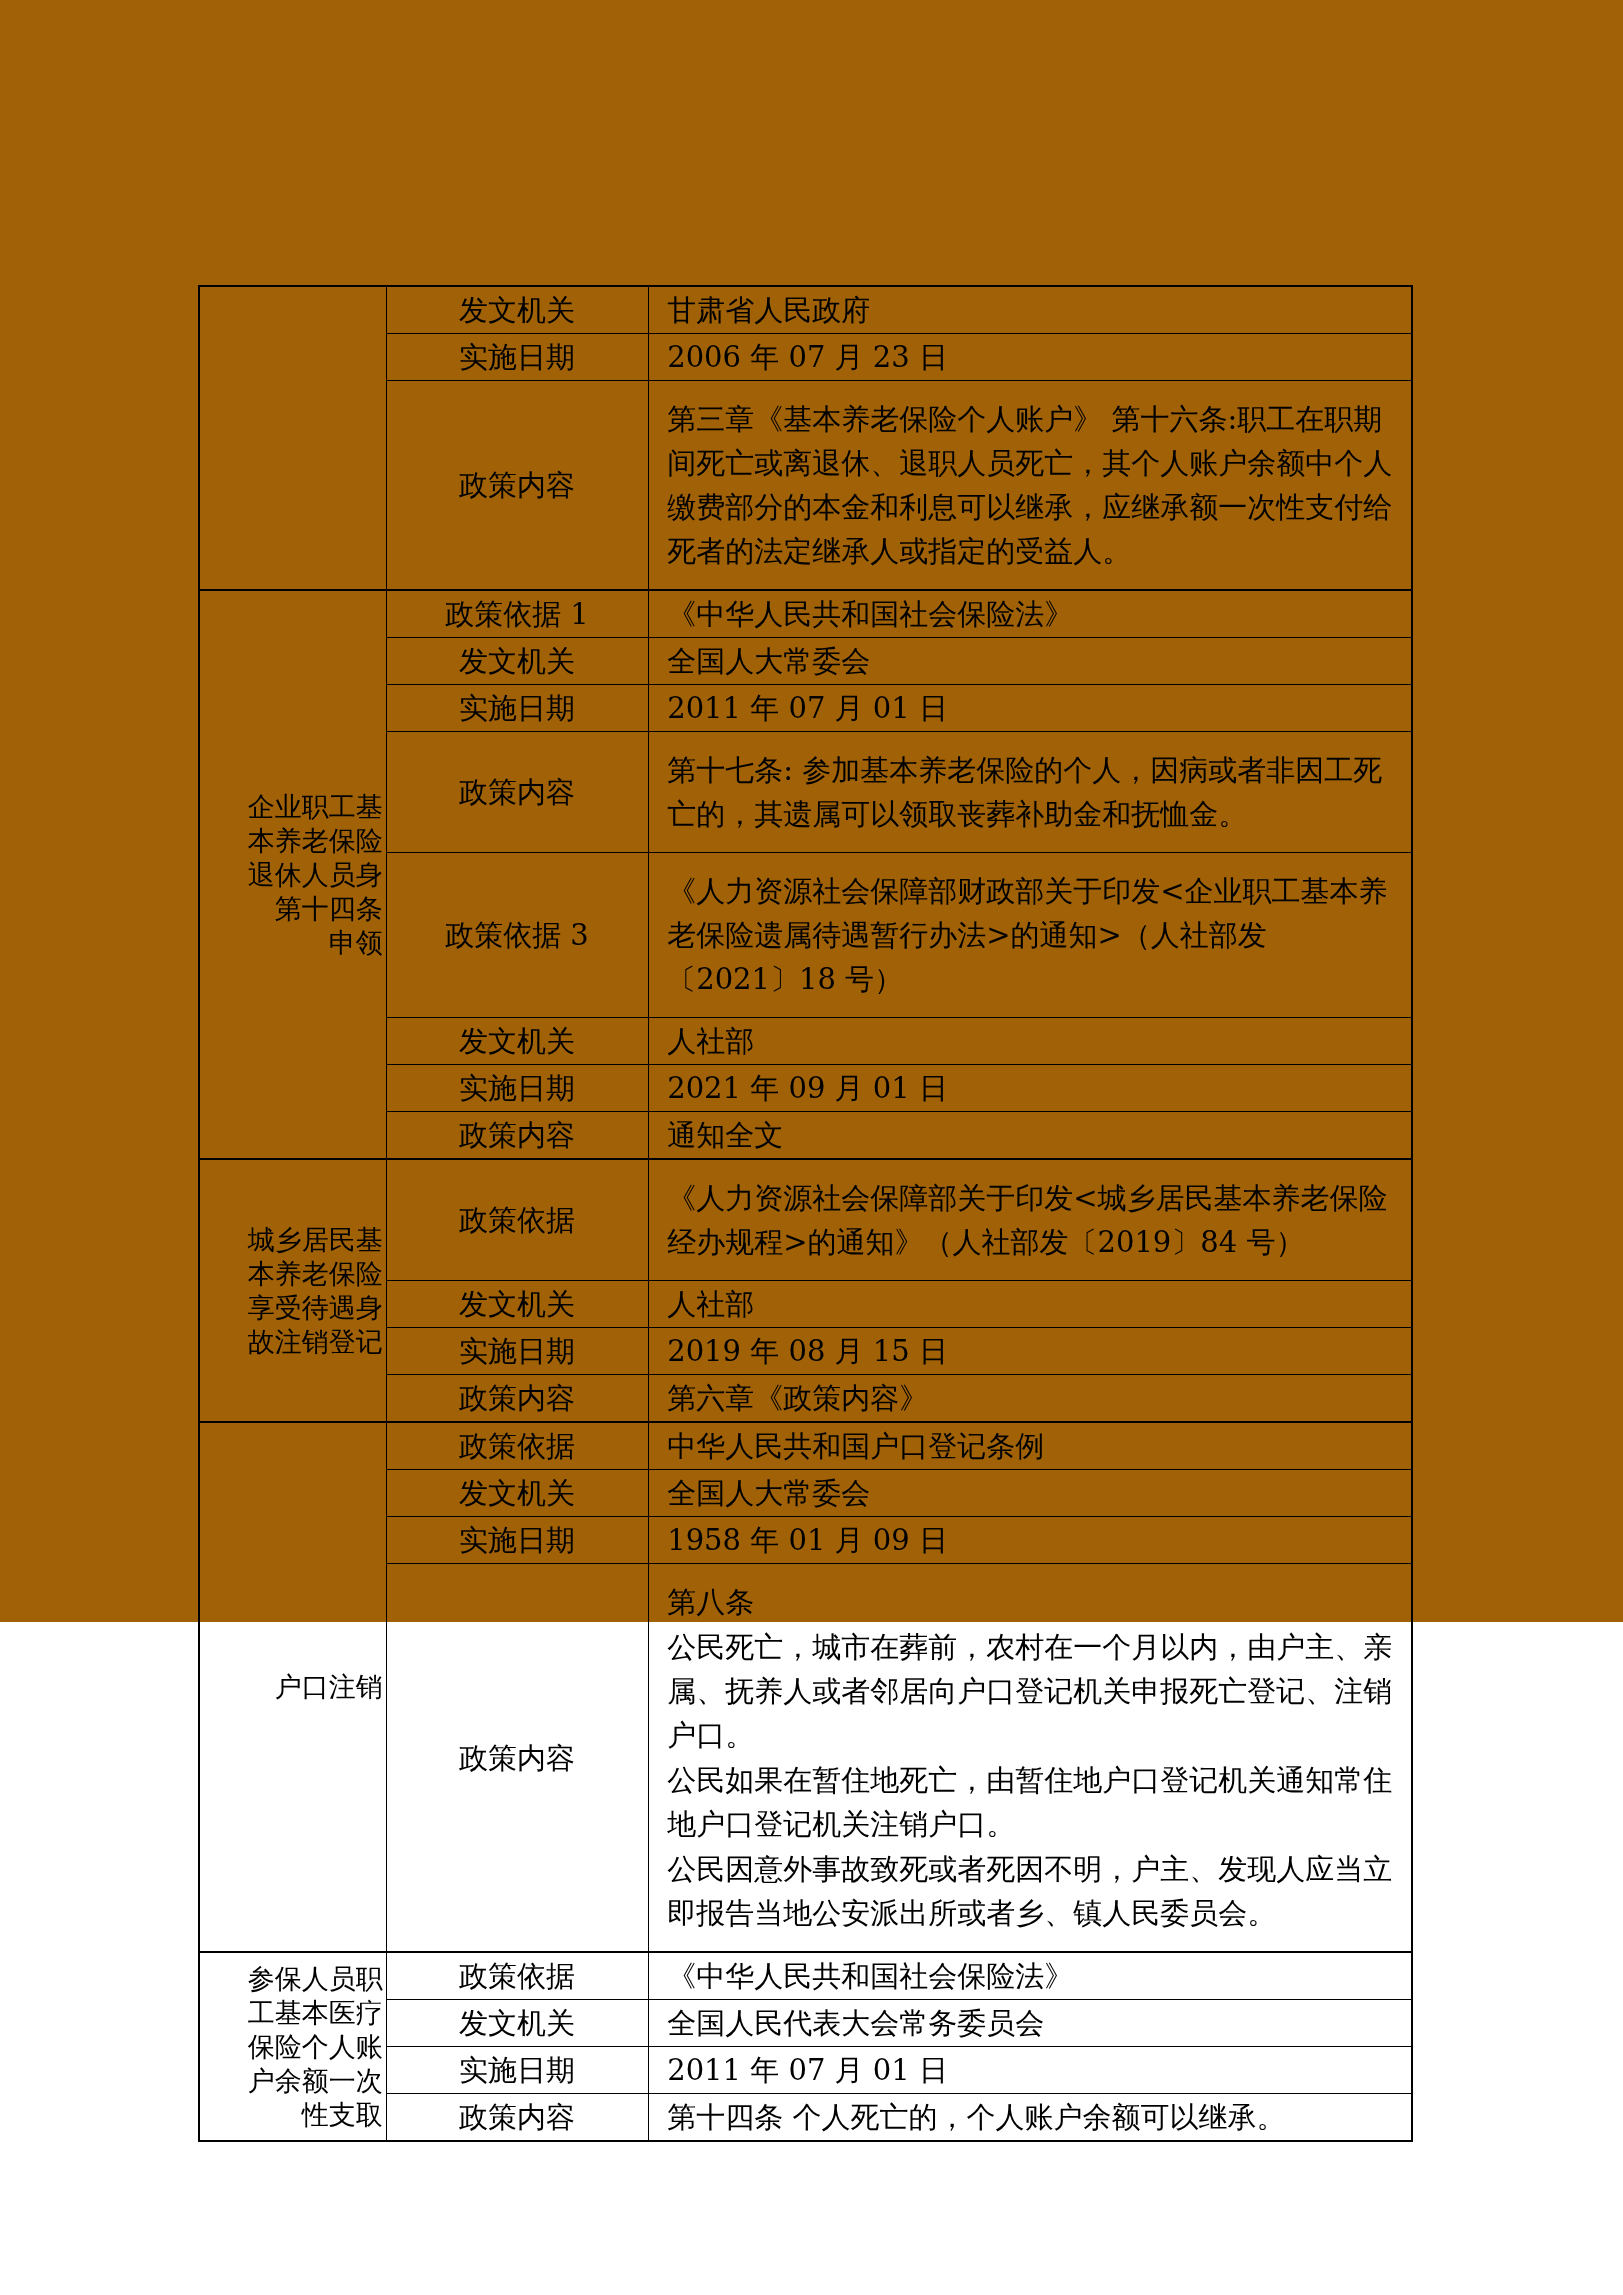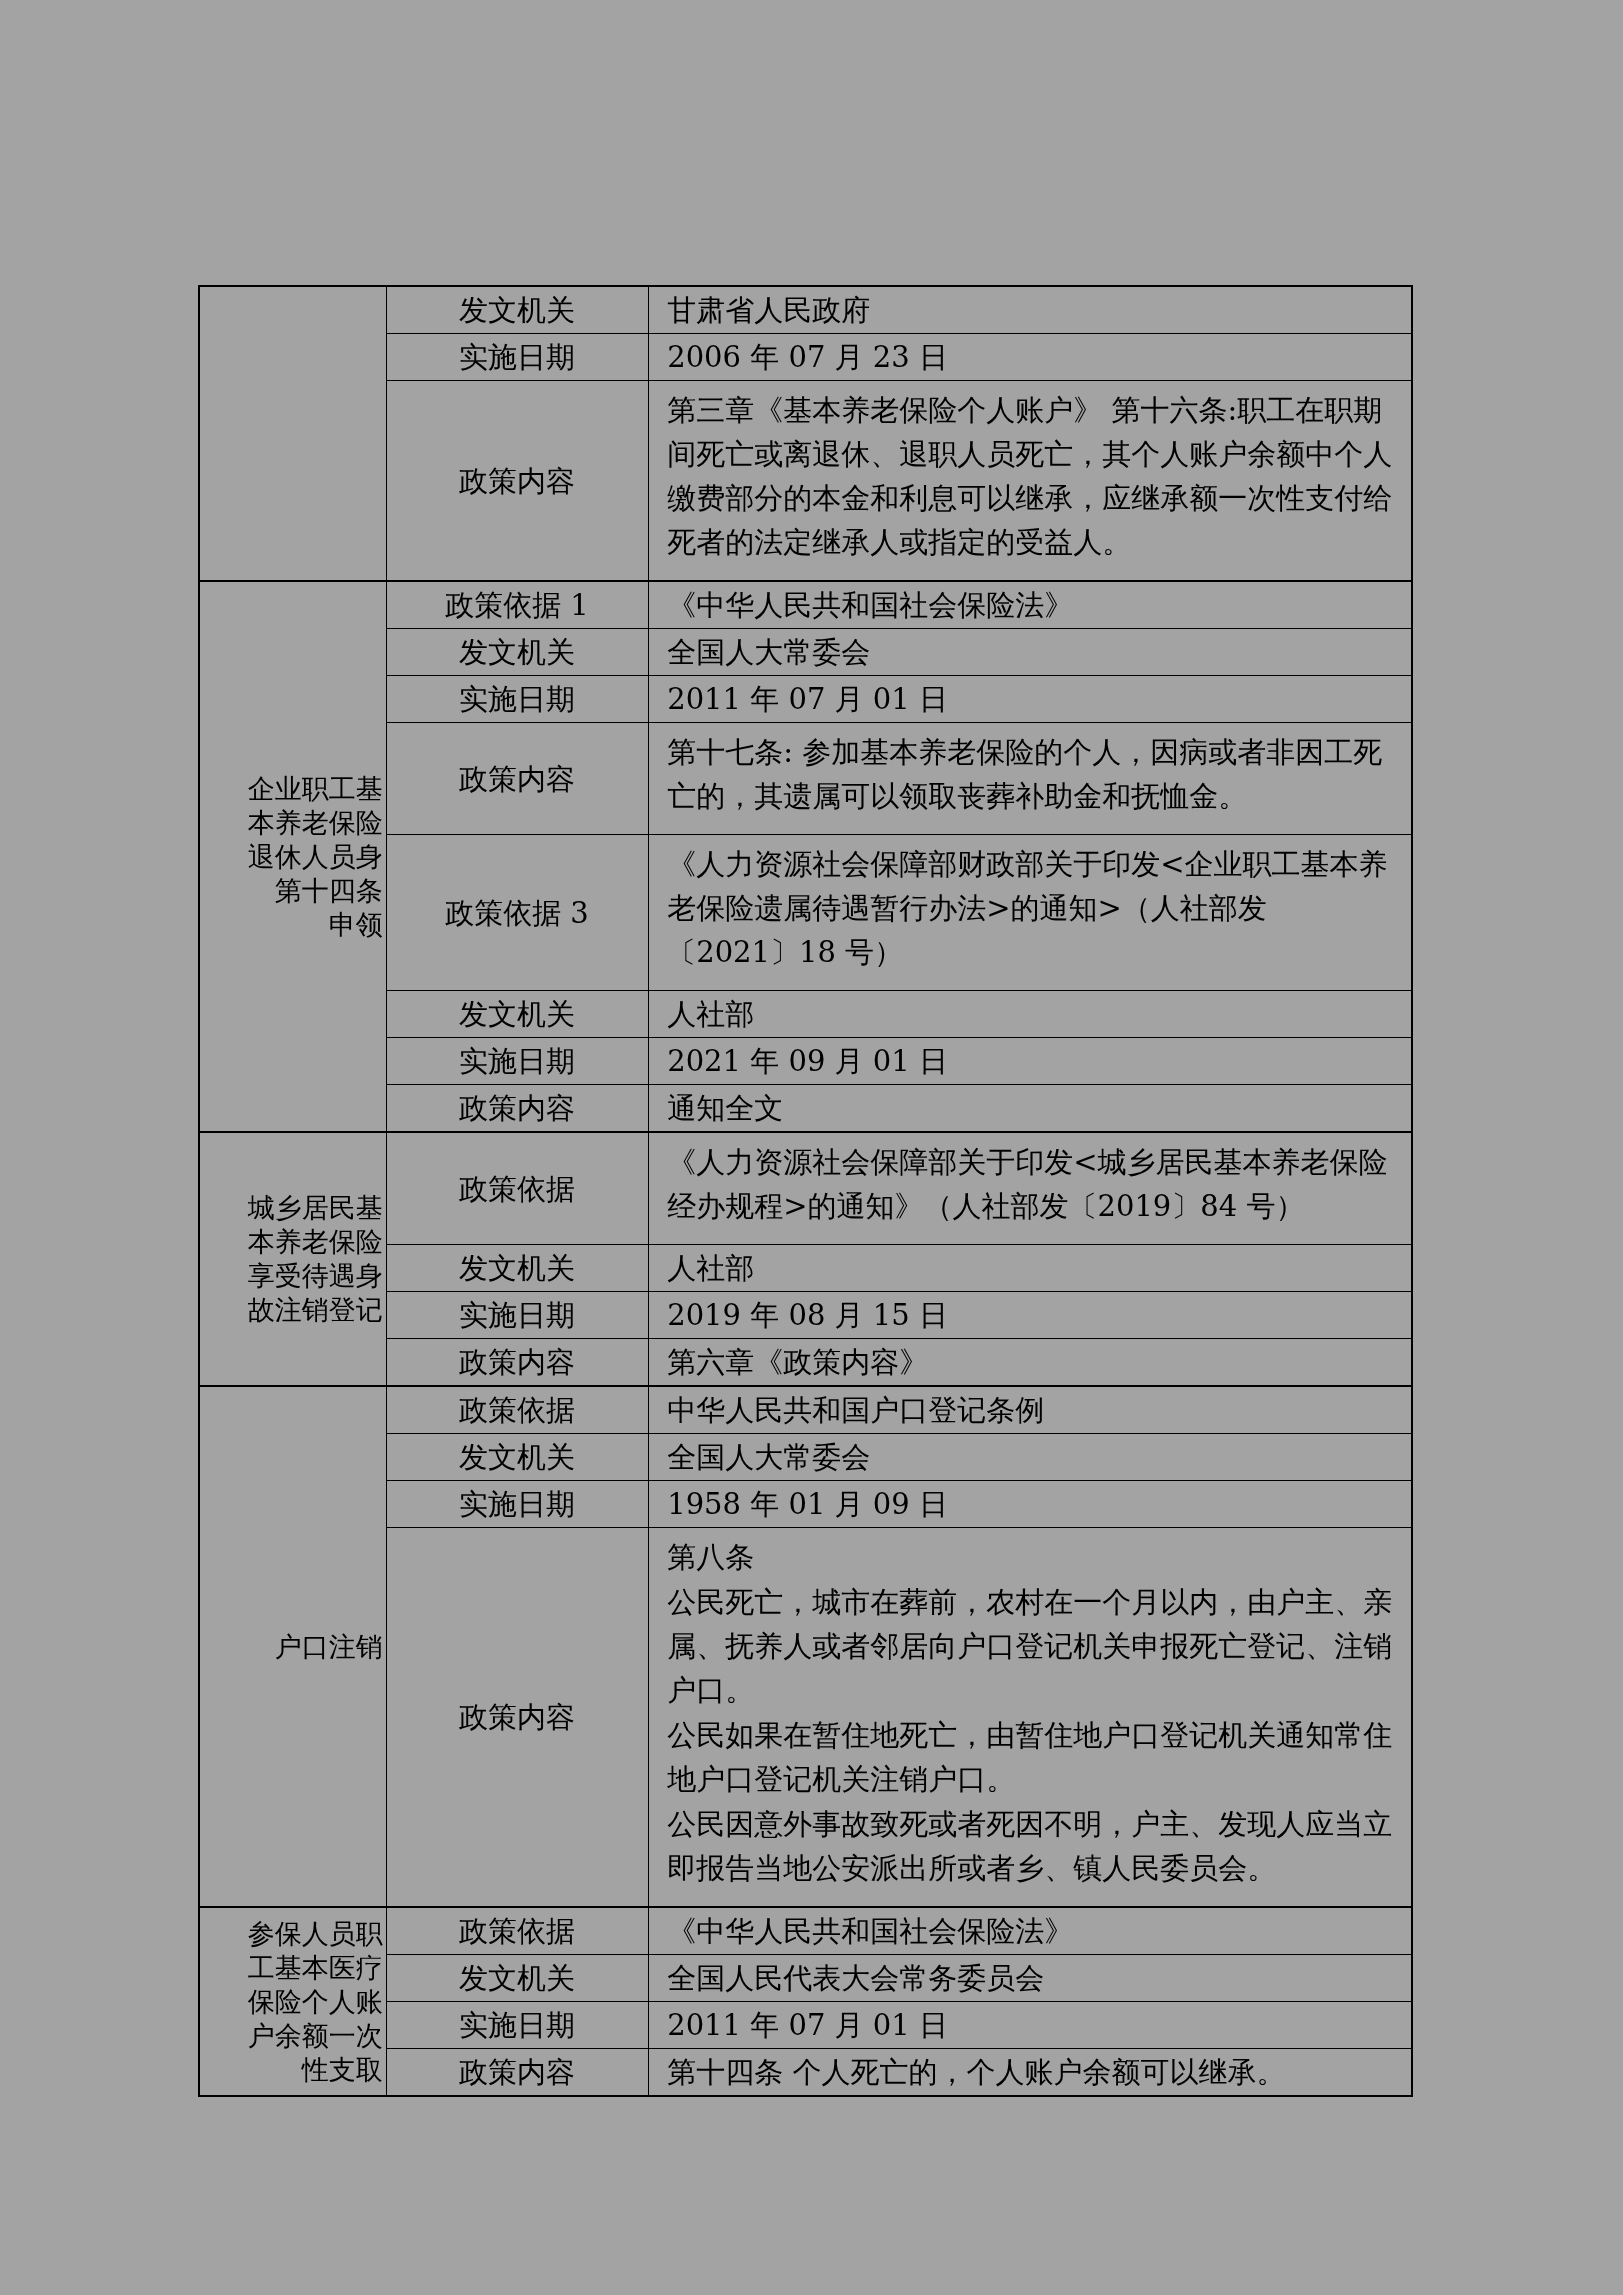--- a/index.html
+++ b/index.html
@@ -2,42 +2,42 @@
 <html style="font-size:11px"><head>
 <meta charset="utf-8">
 <style>
   html,body{margin:0;padding:0;}
   body{
     width:1623px;height:2295px;
     background:#ffffff;color:#000000;
     font-family:"DejaVu Serif","Liberation Serif",serif;
     position:relative;
   }
-  .sheet{position:absolute;left:0;top:0;width:1623px;height:2295px;background:#a3a3a3;}
+  .sheet{position:absolute;left:0;top:0;width:1623px;height:1622px;background:#a16207;}
   table.policy{
     position:absolute;left:198px;top:285px;width:1214px;
     border-collapse:collapse;table-layout:fixed;
     border:2px solid #000;
   }
   td{border:1.4px solid #000;vertical-align:middle;overflow:hidden;}
   tr.sec-start td{border-top:2.7px solid #000;}
   tbody:last-child tr:last-child td{border-bottom:2.7px solid #000;}
   td.cat{
     text-align:right;font-size:27px;line-height:34px;
     padding:4.1px 2.7px;
   }
   td.lbl{
     text-align:center;font-size:29px;line-height:42px;height:44px;
     white-space:nowrap;
   }
   td.val{
     text-align:left;font-size:29px;line-height:44px;
     padding:0 15px 0 17.7px;
   }
-  td.val.tall{padding-top:6px;padding-bottom:15px;}
+  td.val.tall{padding-top:15px;padding-bottom:15px;}
   td.val div{margin:1px;}
 </style>
 </head>
 <body>
 
 <div class="sheet">
   <table class="policy">
     <colgroup>
       <col style="width:187px">
       <col style="width:262px">

